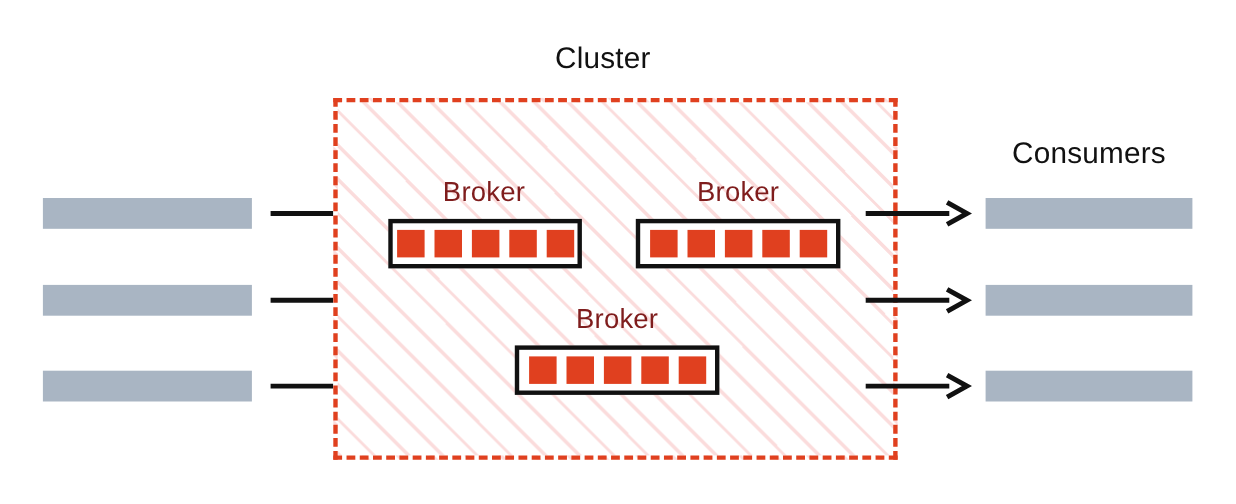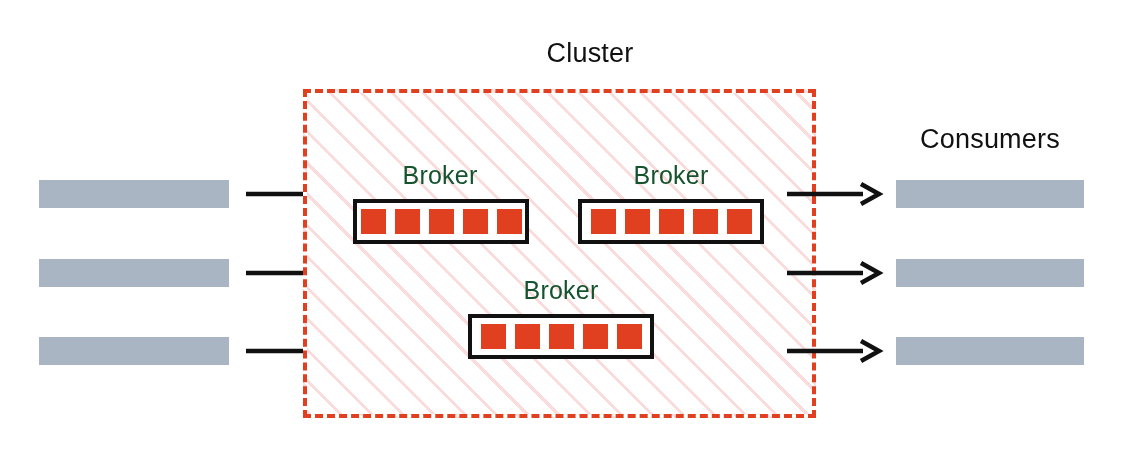--- a/index.html
+++ b/index.html
@@ -29,21 +29,21 @@
     color: #111111;
     letter-spacing: 0.2px;
     white-space: nowrap;
     text-align: center;
     line-height: 1;
   }
   .broker-label {
     position: absolute;
     font-size: 25px;
     font-weight: 400;
-    color: #14532d;
+    color: #7f1d1d;
     letter-spacing: 0.2px;
     white-space: nowrap;
     text-align: center;
     line-height: 1;
   }
 
   
   .endpoint-bar {
     position: absolute;
     height: 28px;
@@ -113,21 +113,21 @@
       <polyline points="70,3 88,13 70,23" fill="none" stroke="#111111" stroke-width="4.5" stroke-linejoin="miter"></polyline>
     </svg>
   </div>
   <div class="arrow" style="left:246px; top:338px; width:92px;">
     <svg width="92" height="26" viewBox="0 0 92 26">
       <line x1="0" y1="13" x2="72" y2="13" stroke="#111111" stroke-width="4.5"></line>
       <polyline points="70,3 88,13 70,23" fill="none" stroke="#111111" stroke-width="4.5" stroke-linejoin="miter"></polyline>
     </svg>
   </div>
 
-  <div class="section-label" style="left:490px; top:40px; width:200px;">Cluster</div>
+  <div class="section-label" style="left:448px; top:40px; width:200px;">Cluster</div>
 
   <div id="cluster-region" style="left:303px; top:89px; width:513px; height:329px;"></div>
 
   <div class="broker-label" style="left:350px; top:163px; width:180px;">Broker</div>
   <div class="broker-box" style="left:353px; top:199px; width:176px; height:45px;">
     <span class="partition-cell"></span>
     <span class="partition-cell"></span>
     <span class="partition-cell"></span>
     <span class="partition-cell"></span>
     <span class="partition-cell"></span>

